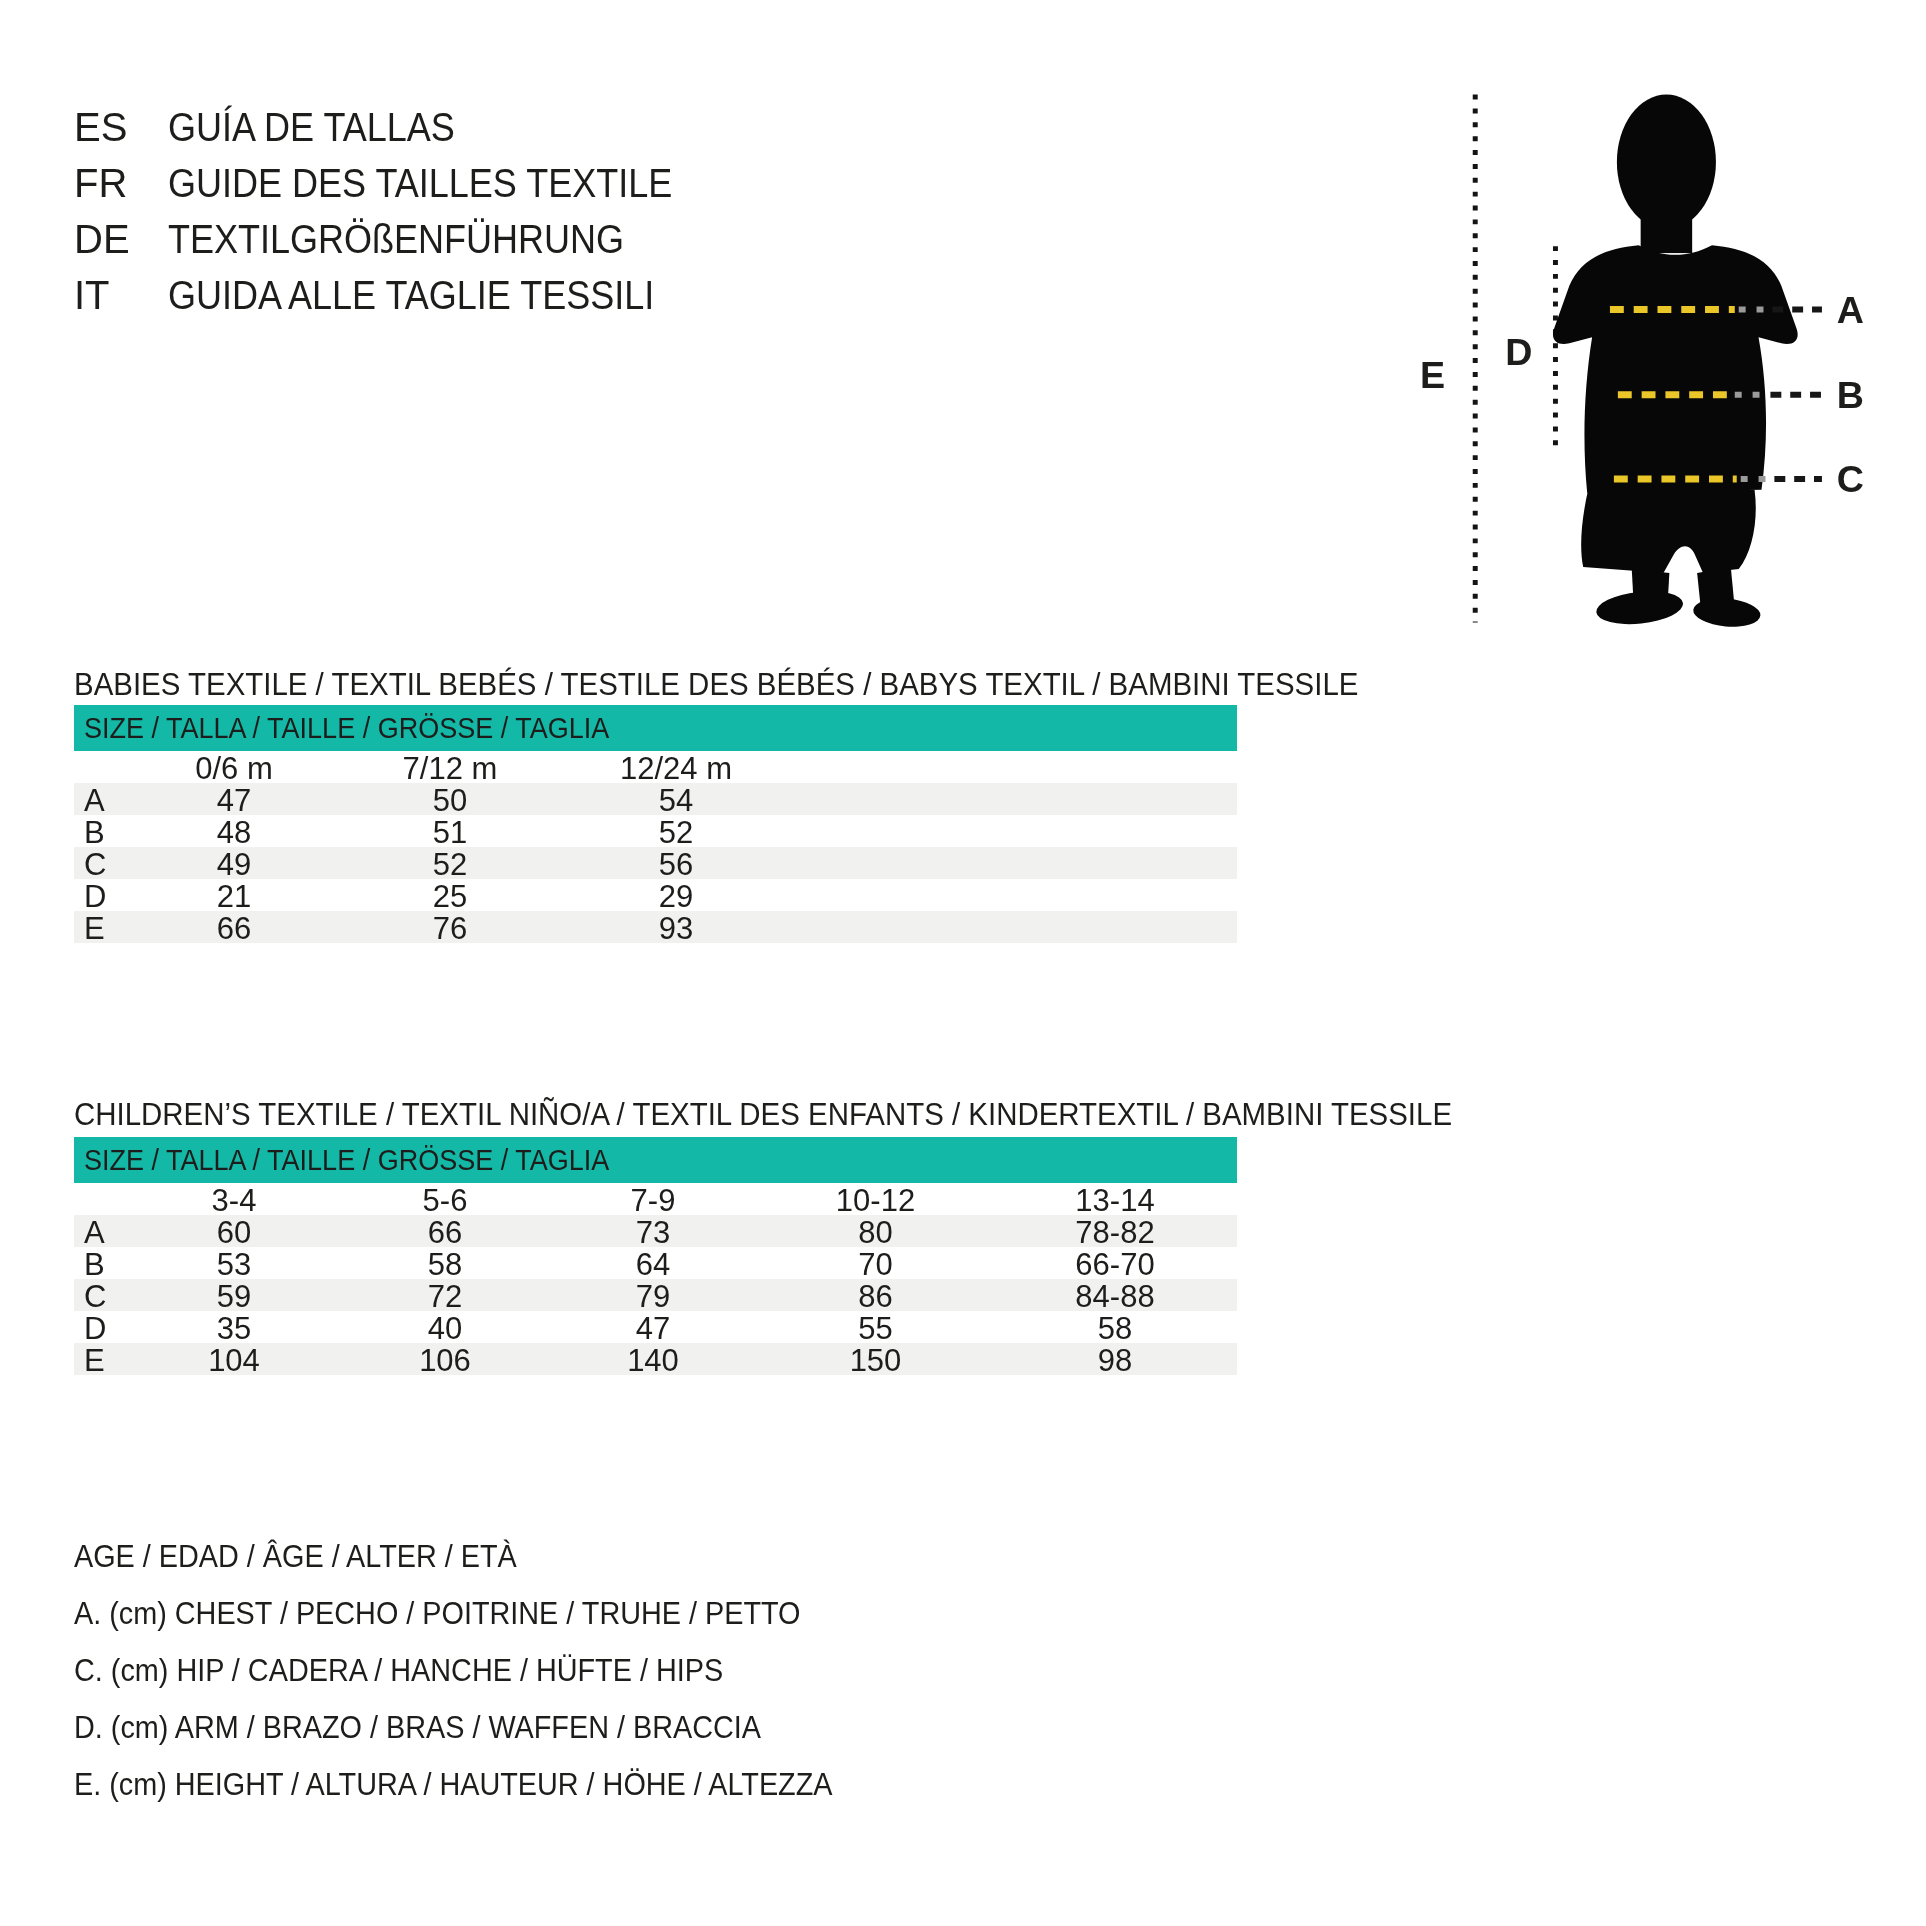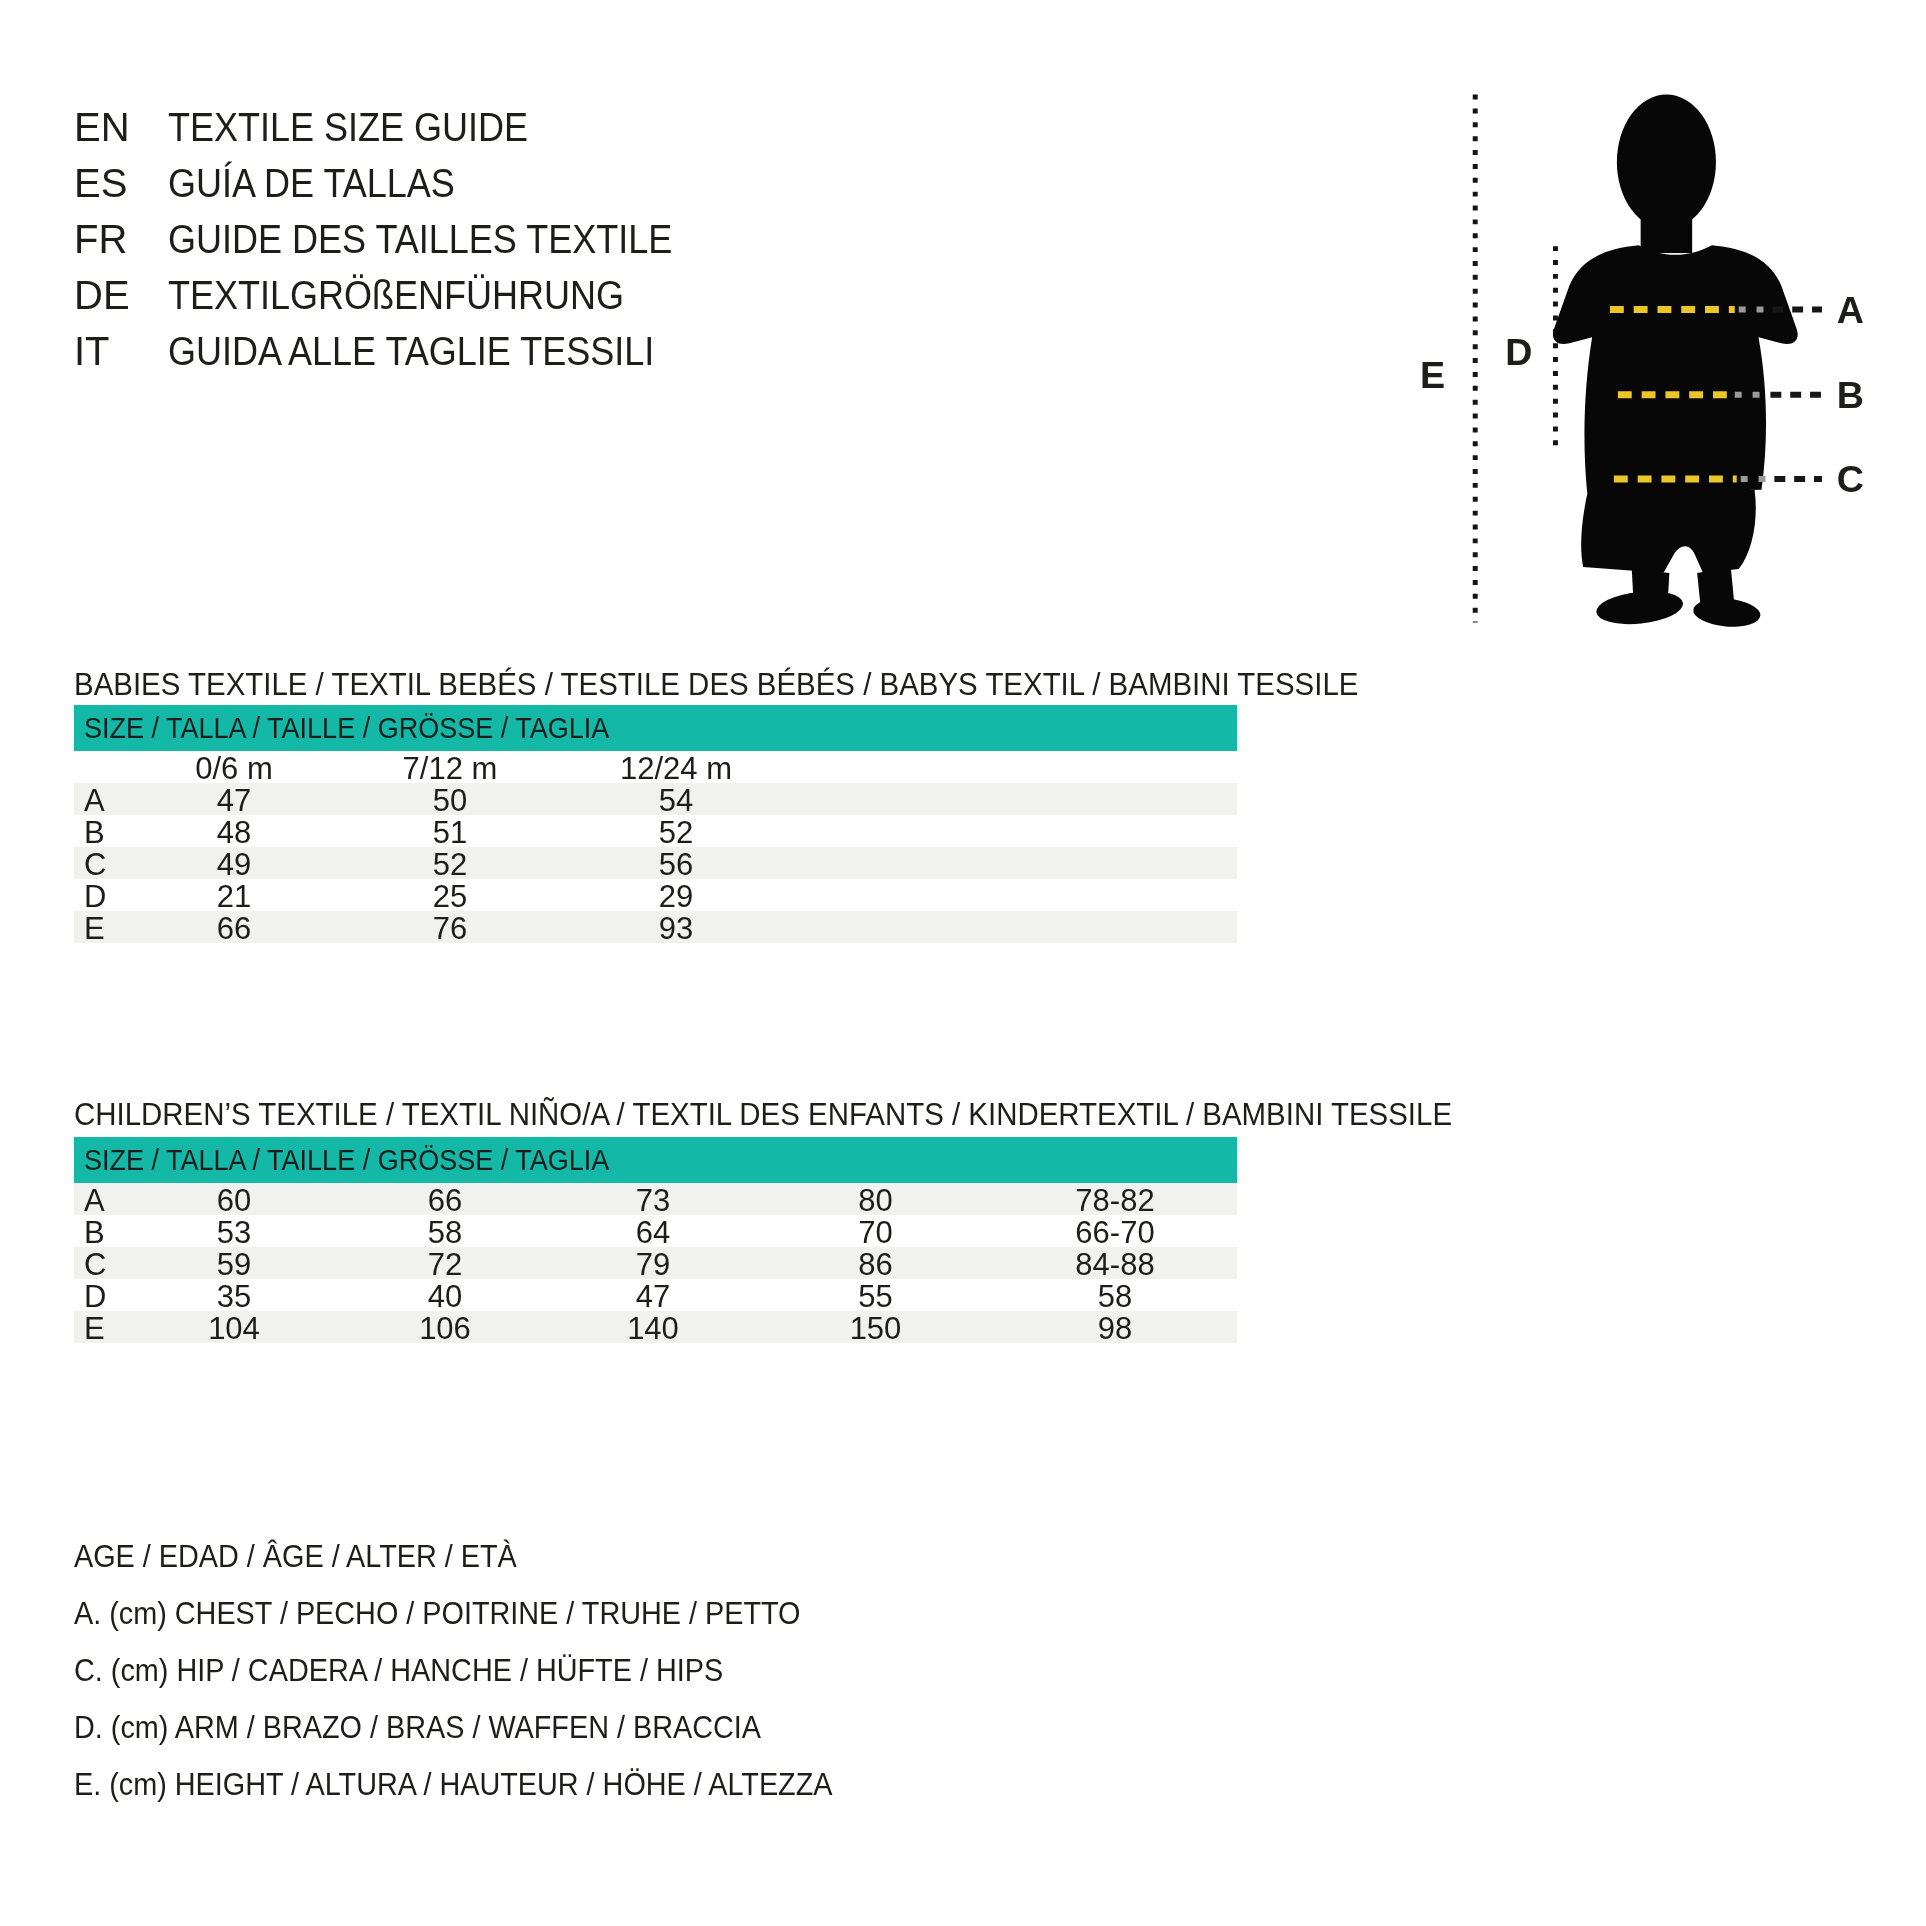--- a/index.html
+++ b/index.html
@@ -38,24 +38,20 @@
   
   .figure-svg { position:absolute; left:1386px; top:50px; width:541px; height:634px; }
   .measure-label { font-family:"Liberation Sans", sans-serif; font-weight:bold; font-size:38px; fill:#1d1d1b; }
 </style>
 </head>
 <body>
 
 <div class="page">
 
   <div class="lang-block">
-    <div class="lang-row">
-      <span class="lang-code">EN</span>
-      <span class="cond">TEXTILE SIZE GUIDE</span>
-    </div>
     <div class="lang-row">
       <span class="lang-code">ES</span>
       <span class="cond">GUÍA DE TALLAS</span>
     </div>
     <div class="lang-row">
       <span class="lang-code">FR</span>
       <span class="cond">GUIDE DES TAILLES TEXTILE</span>
     </div>
     <div class="lang-row">
       <span class="lang-code">DE</span>
@@ -172,20 +168,29 @@
   </div>
 
   <div class="section-title children-title">
     <span class="cond" style="transform:scaleX(0.92);">CHILDREN’S TEXTILE / TEXTIL NIÑO/A / TEXTIL DES ENFANTS / KINDERTEXTIL / BAMBINI TESSILE</span>
   </div>
 
   <div class="sg-table children-table">
     <div class="t-header">
       <span class="cond">SIZE / TALLA / TAILLE / GRÖSSE / TAGLIA</span>
     </div>
+    <div class="t-row">
+      <span class="t-label"></span>
+      <span class="t-cell">3-4</span>
+      <span class="t-cell">5-6</span>
+      <span class="t-cell">7-9</span>
+      <span class="t-cell">10-12</span>
+      <span class="t-cell">13-14</span>
+      <span></span>
+    </div>
     <div class="t-row alt">
       <span class="t-label">A</span>
       <span class="t-cell">60</span>
       <span class="t-cell">66</span>
       <span class="t-cell">73</span>
       <span class="t-cell">80</span>
       <span class="t-cell">78-82</span>
       <span></span>
     </div>
     <div class="t-row">

